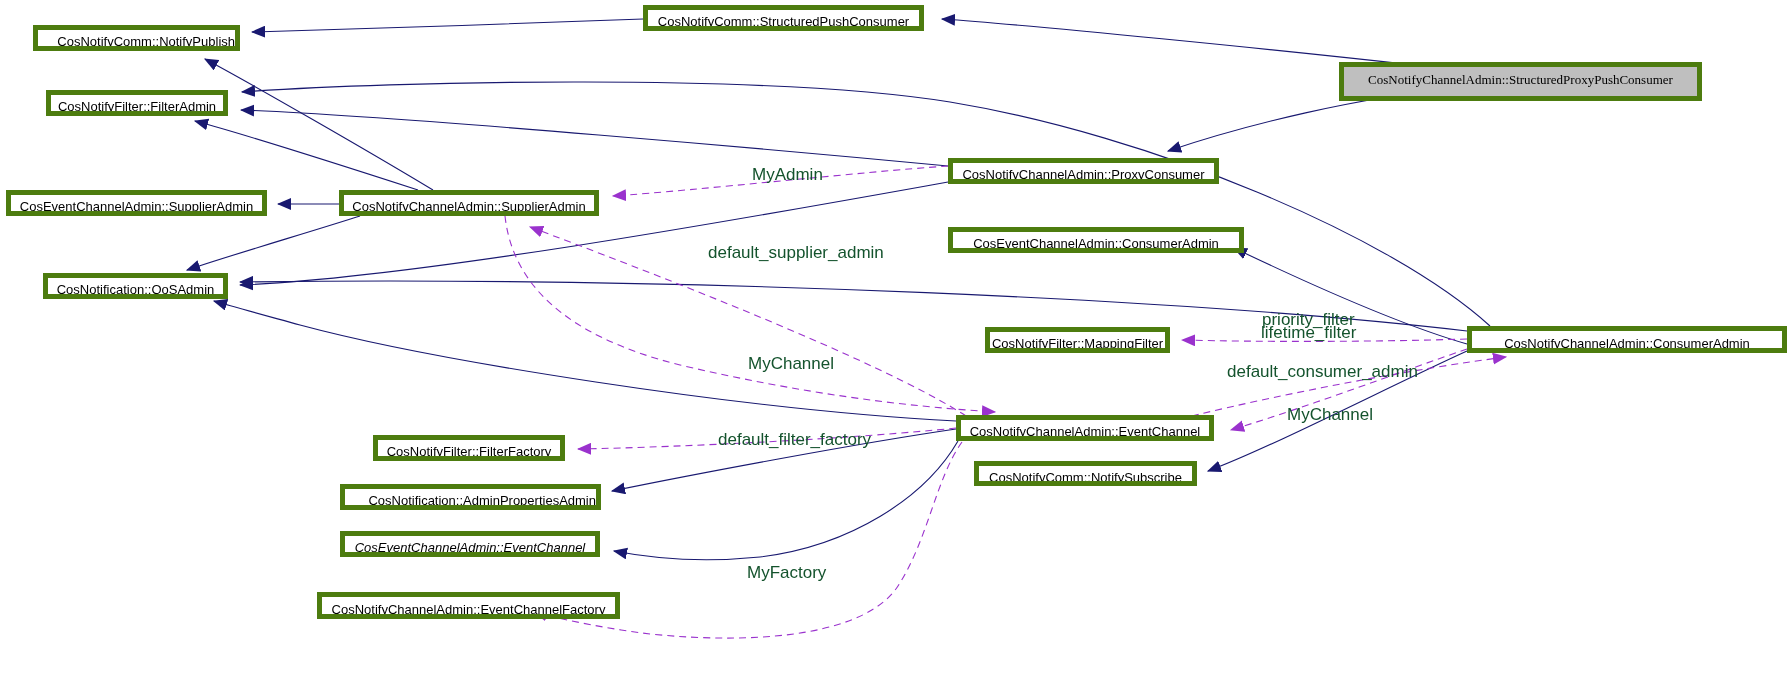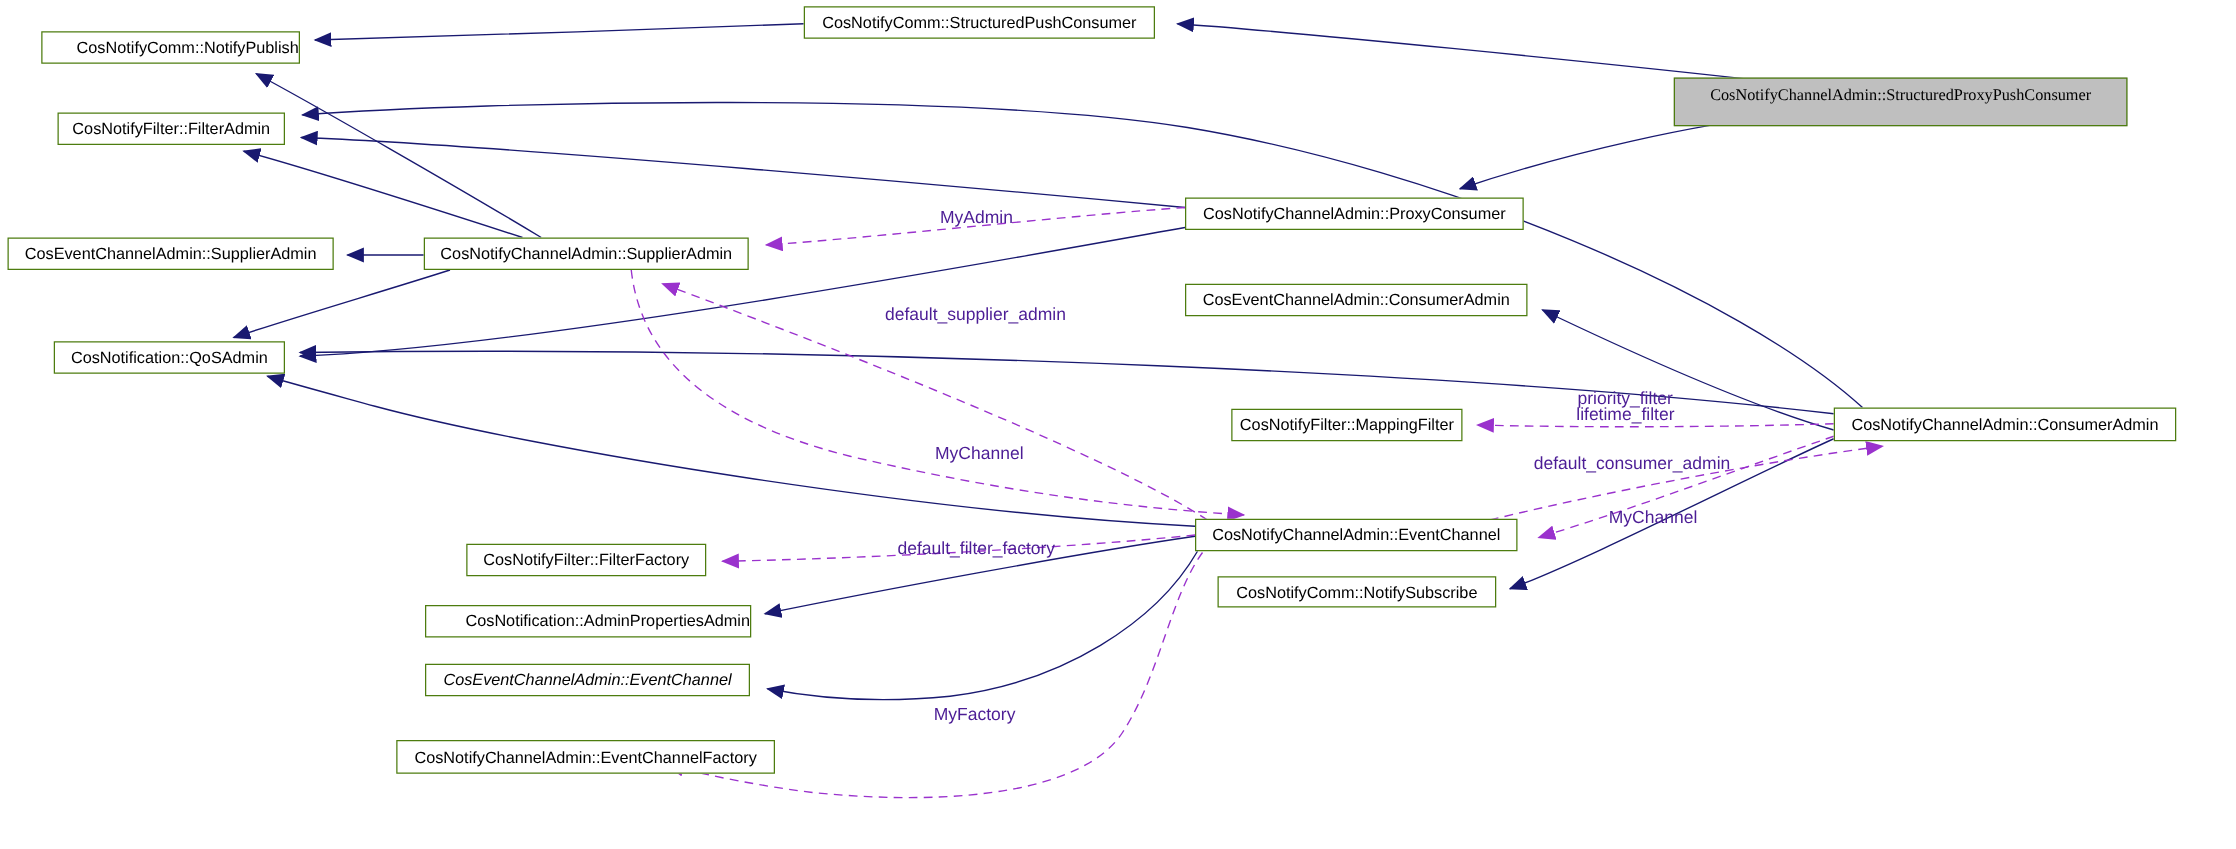--- a/index.html
+++ b/index.html
@@ -11,34 +11,34 @@
     overflow:hidden;
   }
   #edges{position:absolute;left:0;top:0;width:1789px;height:679px;}
   .edge-inh{fill:none;stroke:var(--inh,#191970);stroke-width:1.1;}
   .edge-use{fill:none;stroke:var(--use,#9a32cd);stroke-width:1.1;stroke-dasharray:7 5;}
   .mk-inh{fill:var(--inh,#191970);}
   .mk-use{fill:var(--use,#9a32cd);}
   .node{
     position:absolute;
     box-sizing:border-box;
-    border:1px solid #4d7c0f;
+    border:5px solid #4d7c0f;
     background:var(--nodefill,#ffffff);
     color:#000000;
     font-size:13px;
     text-align:center;
     white-space:nowrap;
     overflow:hidden;
     cursor:pointer;
   }
   .node.highlighted{background:var(--hifill,#bfbfbf);cursor:default;}
   .edge-label{
     position:absolute;
-    color:#4c1d95;
-    font-size:14px;
+    color:#14532d;
+    font-size:17px;
     white-space:nowrap;
     pointer-events:none;
   }
 </style>
 </head>
 <body>
 
 <div id="canvas" style="--inh: #191970; --use: #9a32cd; --nodefill: #ffffff; --hifill: #bfbfbf; background: rgb(255, 255, 255);">
 
   <svg id="edges" viewBox="0 0 1789 679" xmlns="http://www.w3.org/2000/svg">
@@ -80,23 +80,23 @@
 
   <div id="nodes-layer">
       <div class="node" style="left: 33px; top: 25px; width: 207px; height: 26px; line-height: 24px; text-align: right;">CosNotifyComm::NotifyPublish</div>
       <div class="node" style="left: 46px; top: 90px; width: 182px; height: 26px; line-height: 24px;">CosNotifyFilter::FilterAdmin</div>
       <div class="node" style="left: 6px; top: 190px; width: 261px; height: 26px; line-height: 24px;">CosEventChannelAdmin::SupplierAdmin</div>
       <div class="node" style="left: 339px; top: 190px; width: 260px; height: 26px; line-height: 24px;">CosNotifyChannelAdmin::SupplierAdmin</div>
       <div class="node" style="left: 43px; top: 273px; width: 185px; height: 26px; line-height: 24px;">CosNotification::QoSAdmin</div>
       <div class="node" style="left: 643px; top: 5px; width: 281px; height: 26px; line-height: 24px;">CosNotifyComm::StructuredPushConsumer</div>
       <div class="node highlighted" style="left: 1339px; top: 62px; width: 363px; height: 39px; line-height: 25px; font-family: Liberation Serif, serif;">CosNotifyChannelAdmin::StructuredProxyPushConsumer</div>
       <div class="node" style="left: 948px; top: 158px; width: 271px; height: 26px; line-height: 24px;">CosNotifyChannelAdmin::ProxyConsumer</div>
-      <div class="node" style="left: 948px; top: 227px; width: 274px; height: 26px; line-height: 24px;">CosEventChannelAdmin::ConsumerAdmin</div>
+      <div class="node" style="left: 948px; top: 227px; width: 296px; height: 26px; line-height: 24px;">CosEventChannelAdmin::ConsumerAdmin</div>
       <div class="node" style="left: 985px; top: 327px; width: 185px; height: 26px; line-height: 24px;">CosNotifyFilter::MappingFilter</div>
-      <div class="node" style="left: 1467px; top: 326px; width: 274px; height: 27px; line-height: 25px;">CosNotifyChannelAdmin::ConsumerAdmin</div>
+      <div class="node" style="left: 1467px; top: 326px; width: 320px; height: 27px; line-height: 25px;">CosNotifyChannelAdmin::ConsumerAdmin</div>
       <div class="node" style="left: 956px; top: 415px; width: 258px; height: 26px; line-height: 24px;">CosNotifyChannelAdmin::EventChannel</div>
       <div class="node" style="left: 974px; top: 461px; width: 223px; height: 25px; line-height: 23px;">CosNotifyComm::NotifySubscribe</div>
       <div class="node" style="left: 373px; top: 435px; width: 192px; height: 26px; line-height: 24px;">CosNotifyFilter::FilterFactory</div>
       <div class="node" style="left: 340px; top: 484px; width: 261px; height: 26px; line-height: 24px; text-align: right;">CosNotification::AdminPropertiesAdmin</div>
       <div class="node" style="left: 340px; top: 531px; width: 260px; height: 26px; line-height: 24px; font-style: italic;">CosEventChannelAdmin::EventChannel</div>
       <div class="node" style="left: 317px; top: 592px; width: 303px; height: 27px; line-height: 25px;">CosNotifyChannelAdmin::EventChannelFactory</div>
       <div class="edge-label" style="left: 752px; top: 165px;">MyAdmin</div>
       <div class="edge-label" style="left: 708px; top: 243px;">default_supplier_admin</div>
       <div class="edge-label" style="left: 748px; top: 354px;">MyChannel</div>
       <div class="edge-label" style="left: 1262px; top: 310px;">priority_filter</div>

